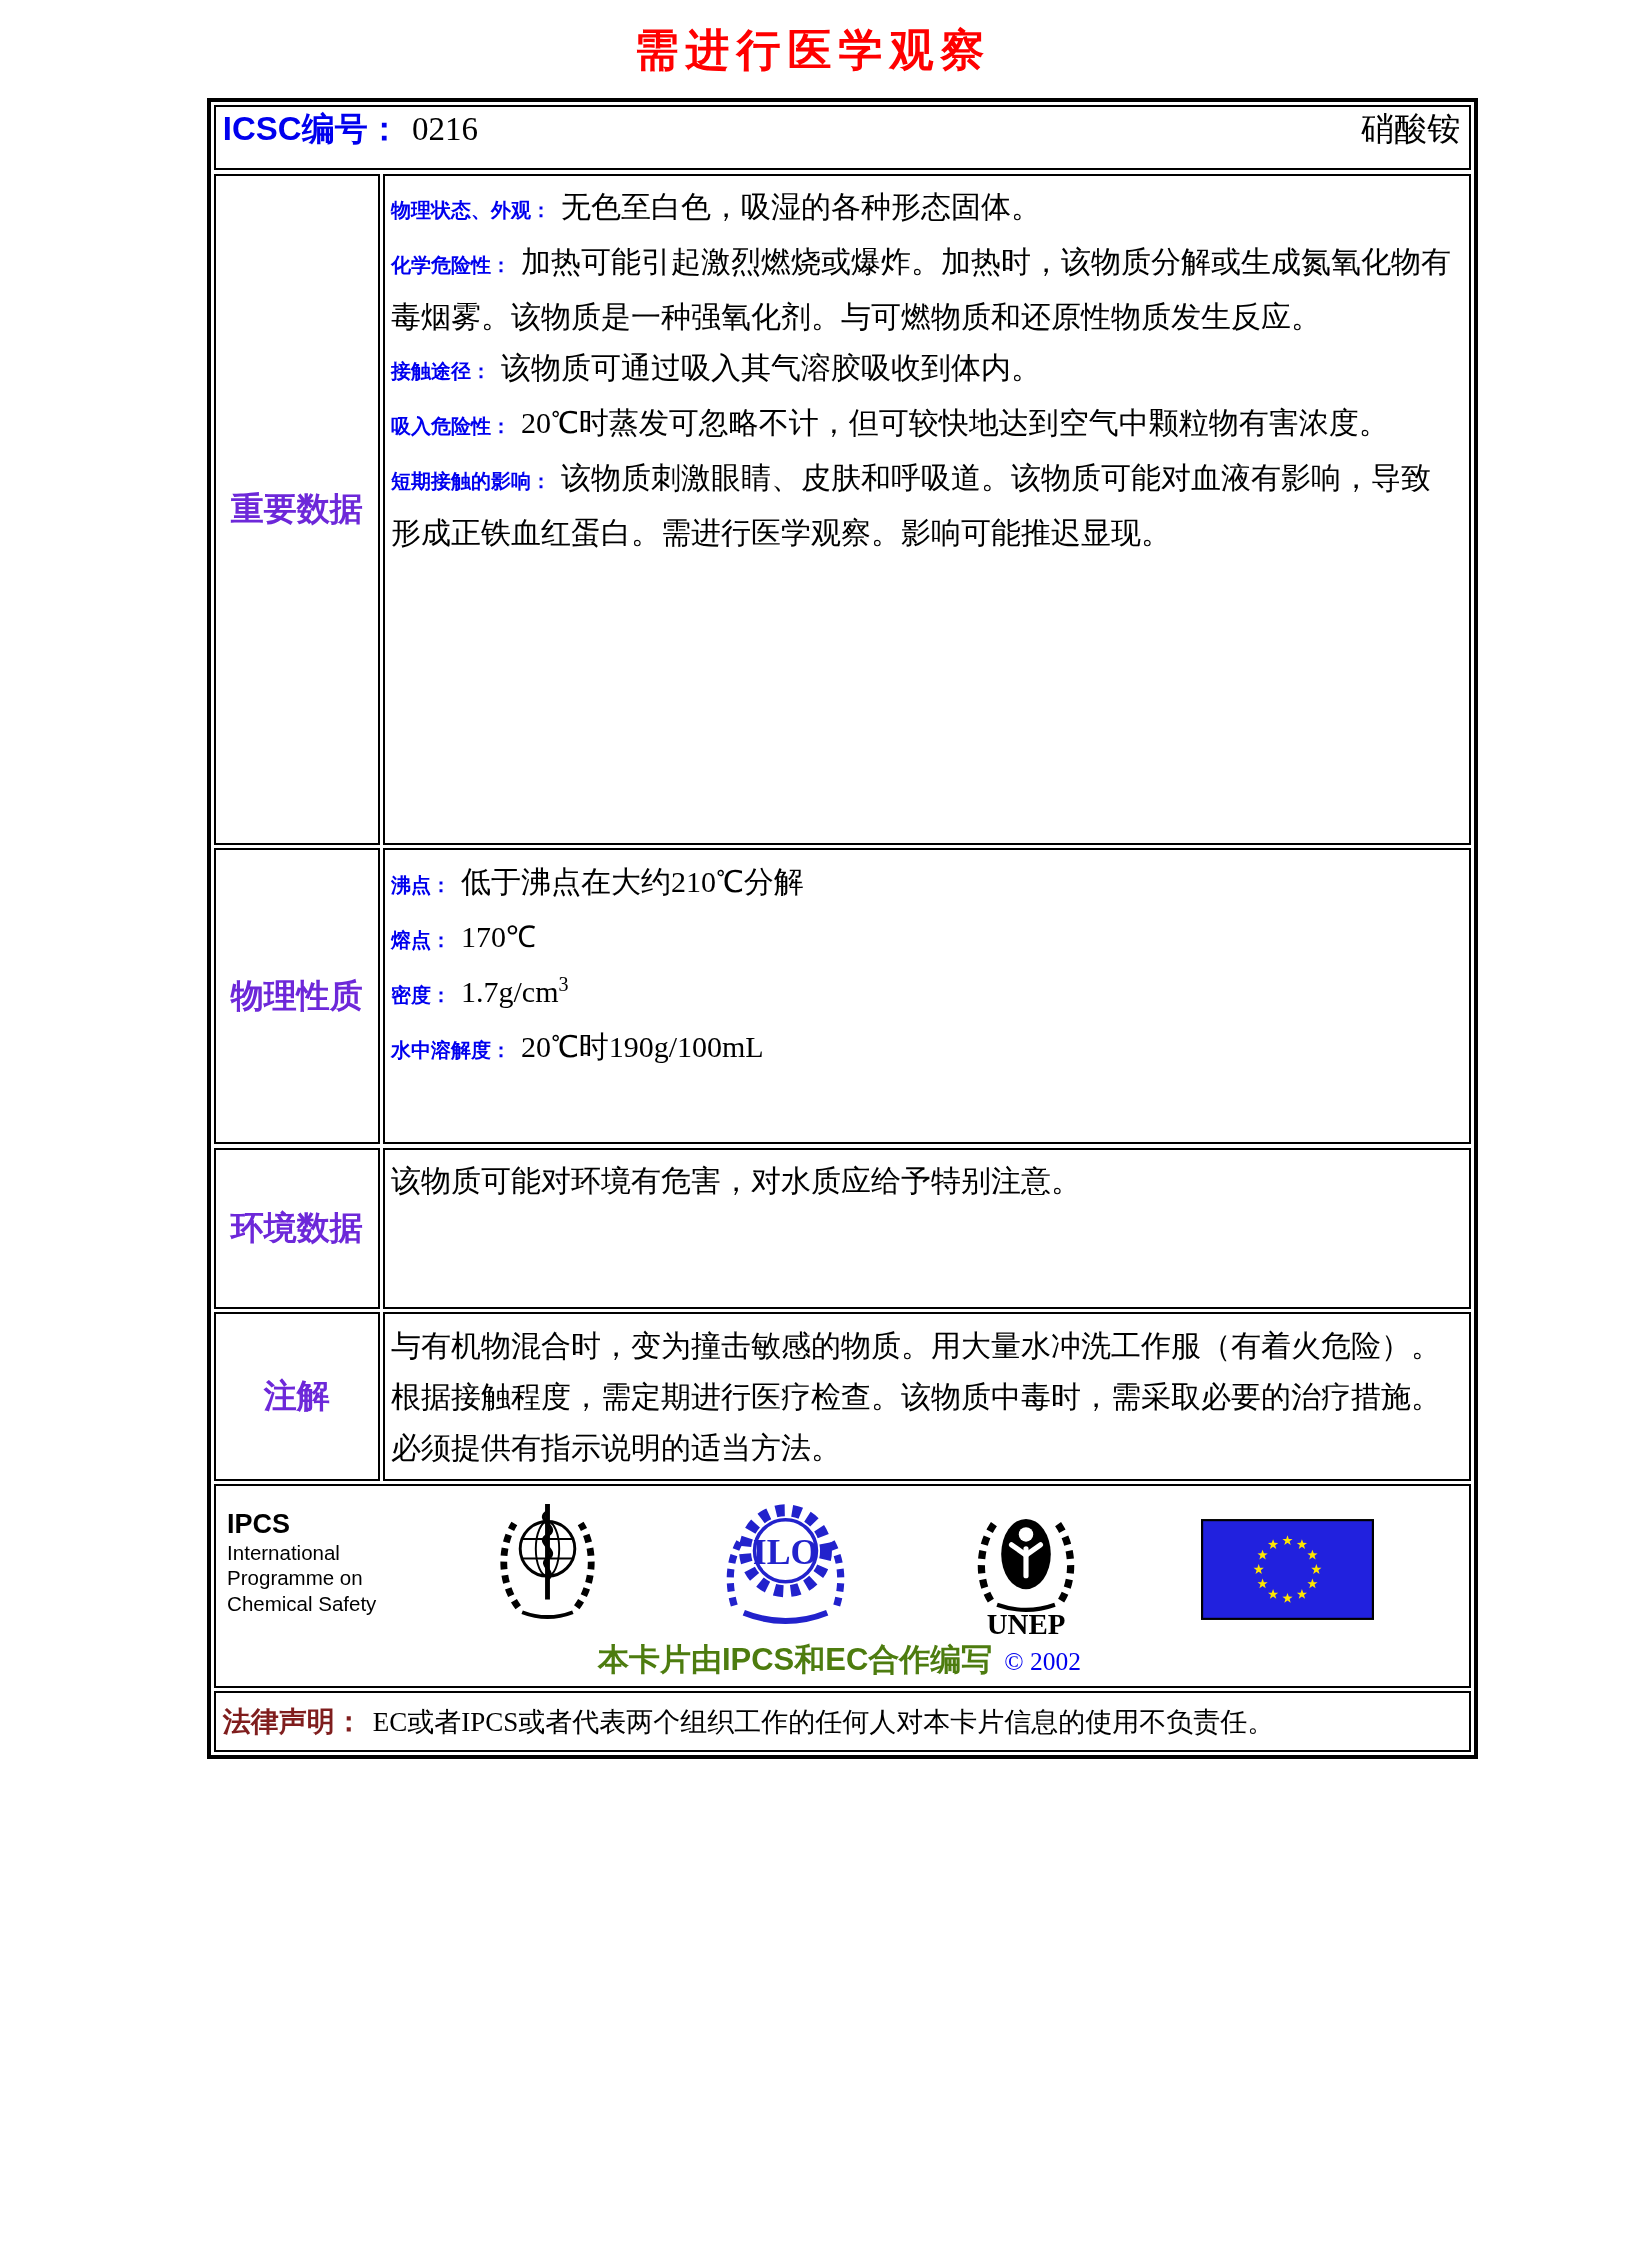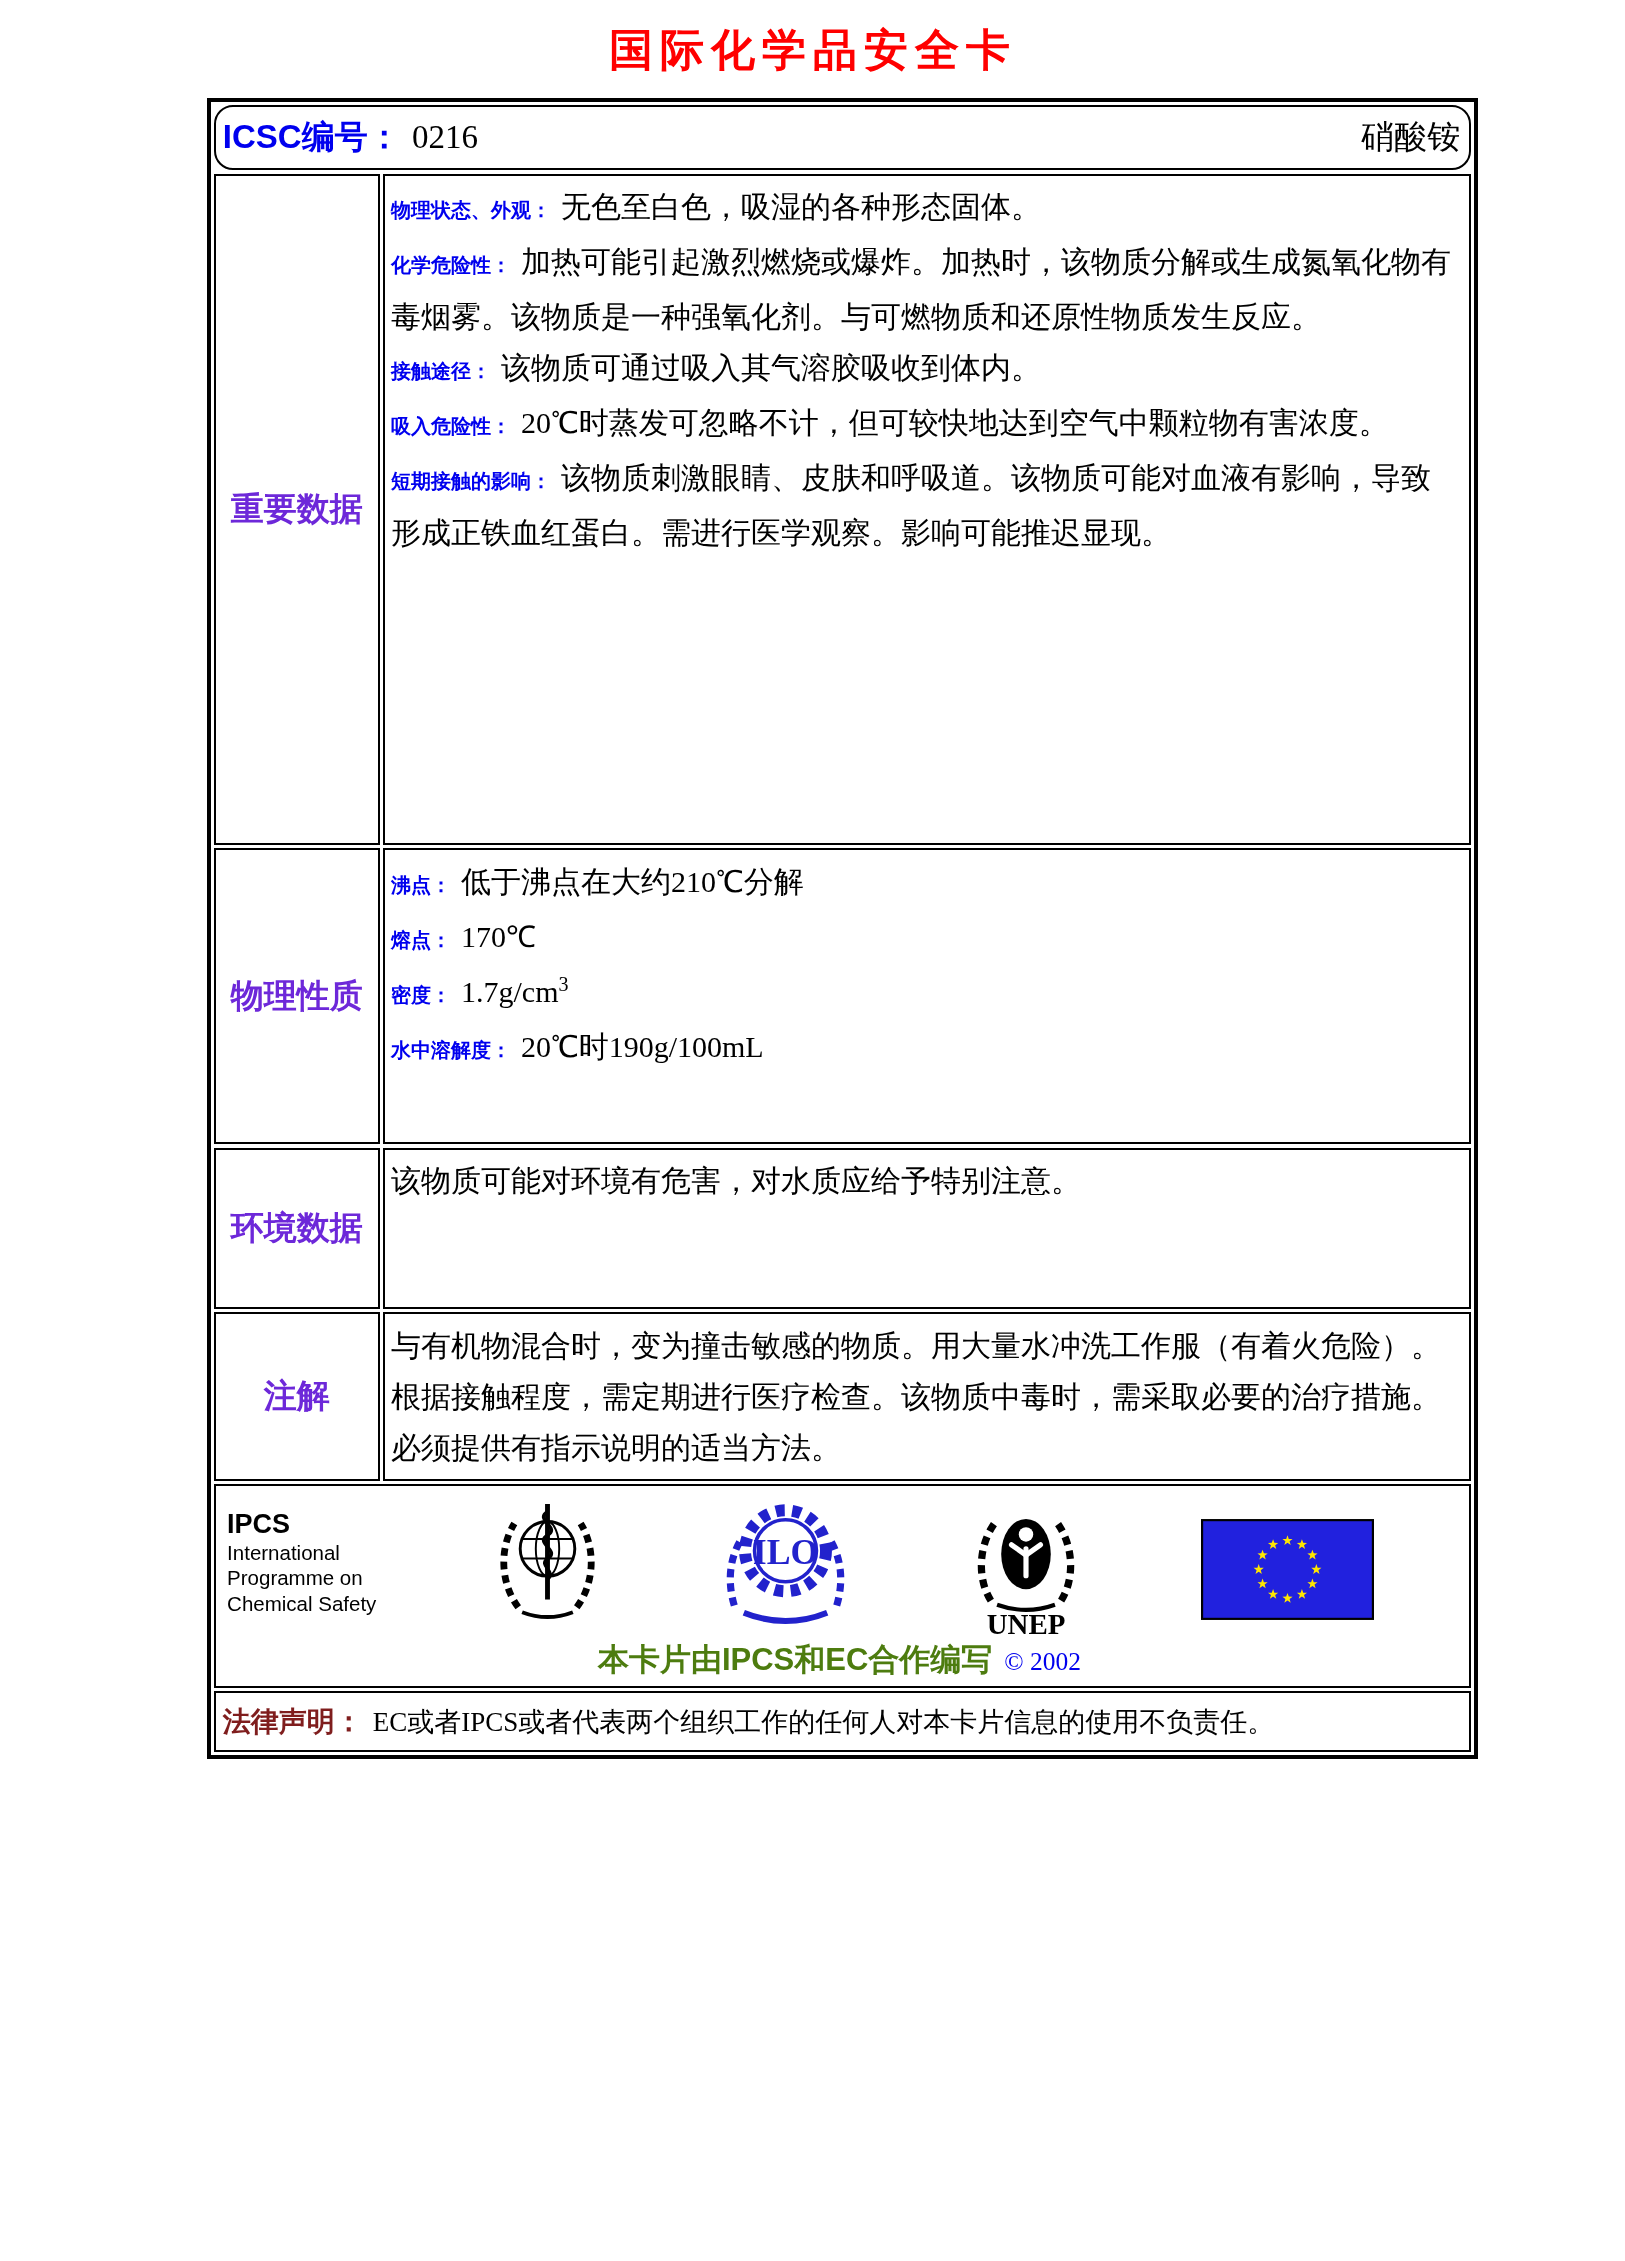--- a/index.html
+++ b/index.html
@@ -25,22 +25,22 @@
   .full { flex:1; }
 
   .blue-label {
     color:#0000ee;
     font-family:"Liberation Sans", sans-serif;
     font-weight:bold;
   }
 
   
   .header-cell {
-    min-height:65px; display:flex; align-items:center; justify-content:space-between;
-    padding:0 8.5px 0 7px; font-size:33px;border-radius:19px;
+    min-height:65px; display:flex; align-items:flex-start; justify-content:space-between;
+    padding:0 8.5px 0 7px; font-size:33px;
   }
   .header-cell .hdr-left { display:flex; align-items:center; }
   .header-cell .blue-label { font-size:33px; margin-right:11.3px; }
 
   
   .label-cell {
     flex:0 0 166px;
     display:flex; align-items:center; justify-content:center;
     color:#6d28d9; font-family:"Liberation Sans", sans-serif;
     font-weight:bold; font-size:33px; text-align:center;
@@ -88,21 +88,21 @@
     font-weight:bold; font-size:28px; margin-right:10px; white-space:nowrap;
   }
 
   svg text { font-family:"Liberation Serif", serif; }
 </style>
 </head>
 <body>
 
 <div>
 
-  <div class="page-title">国际化学品安全卡</div>
+  <div class="page-title">需进行医学观察</div>
 
   <div class="card">
 
     <div class="row">
       <div class="cell full header-cell">
         <span class="hdr-left">
           <span class="blue-label">ICSC编号：</span>
           <span>0216</span>
         </span>
         <span>硝酸铵</span>

